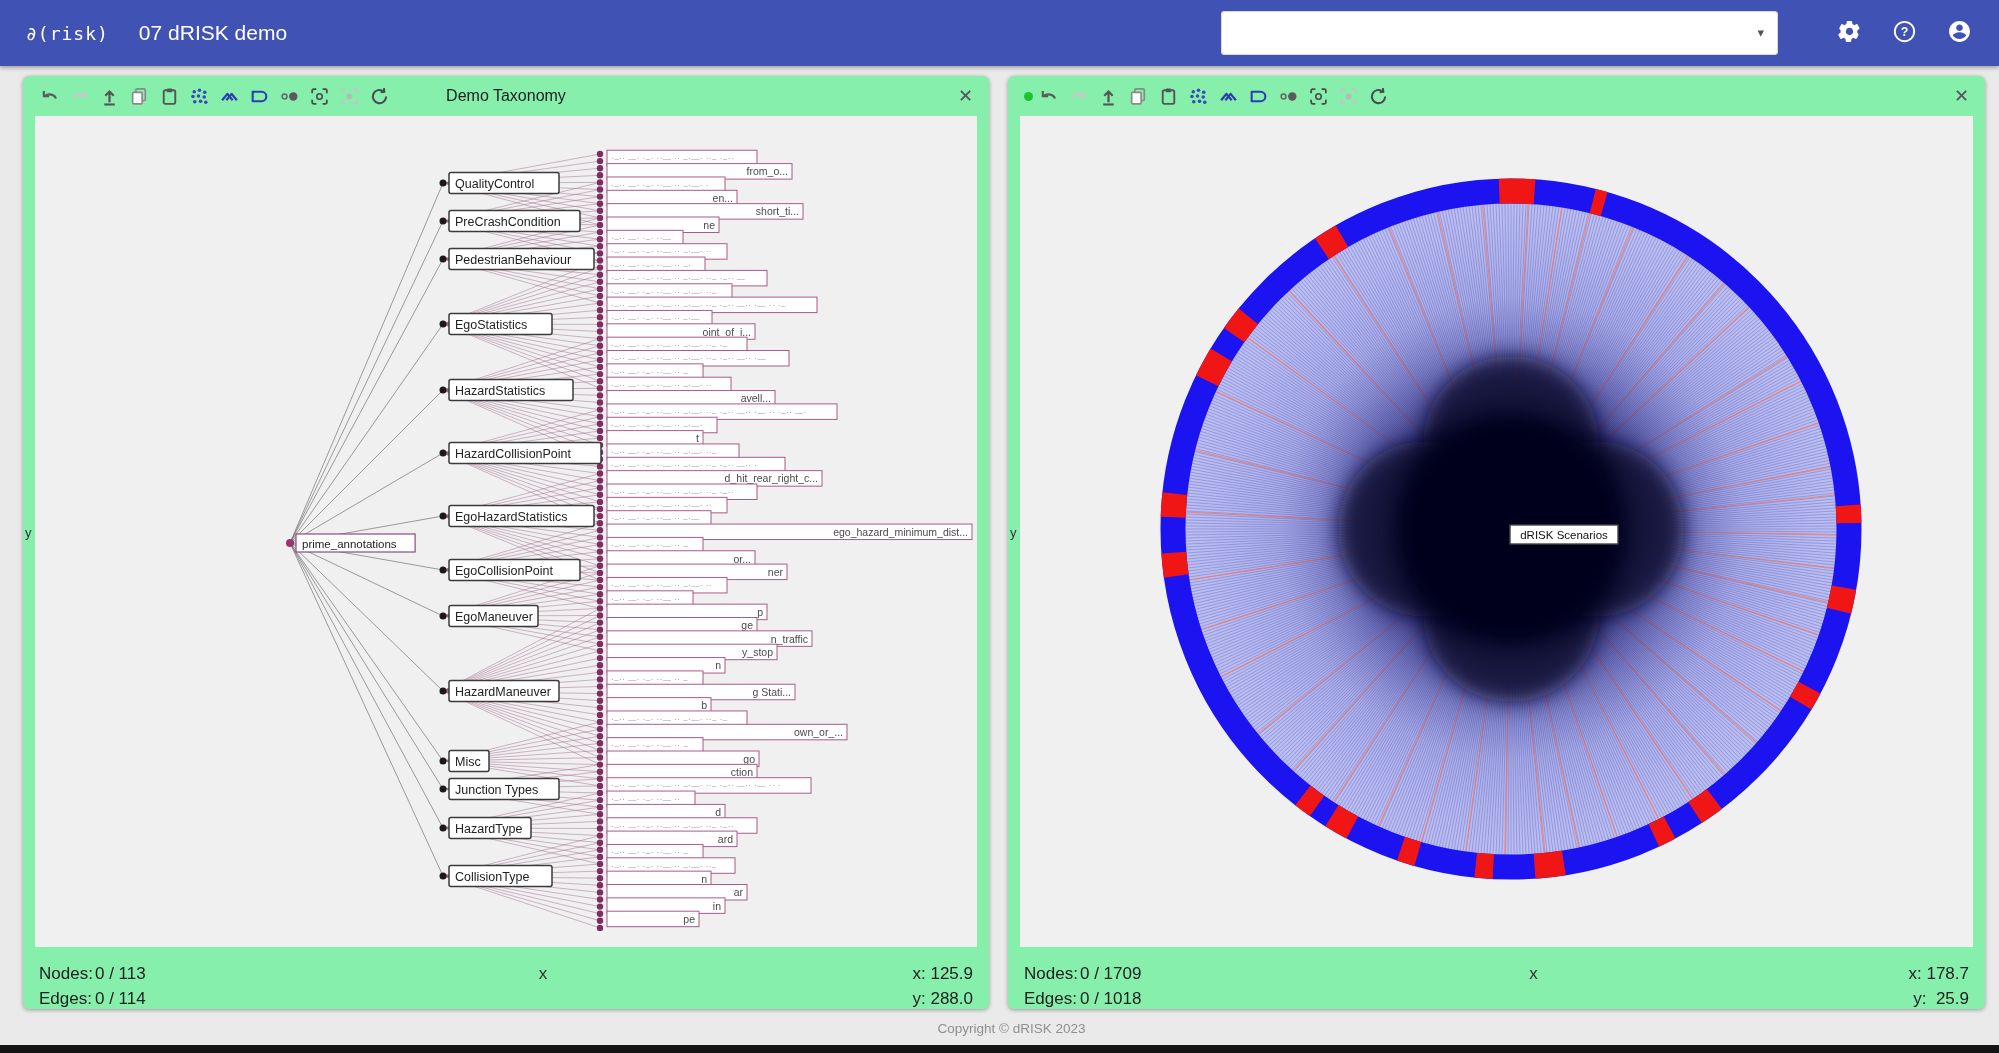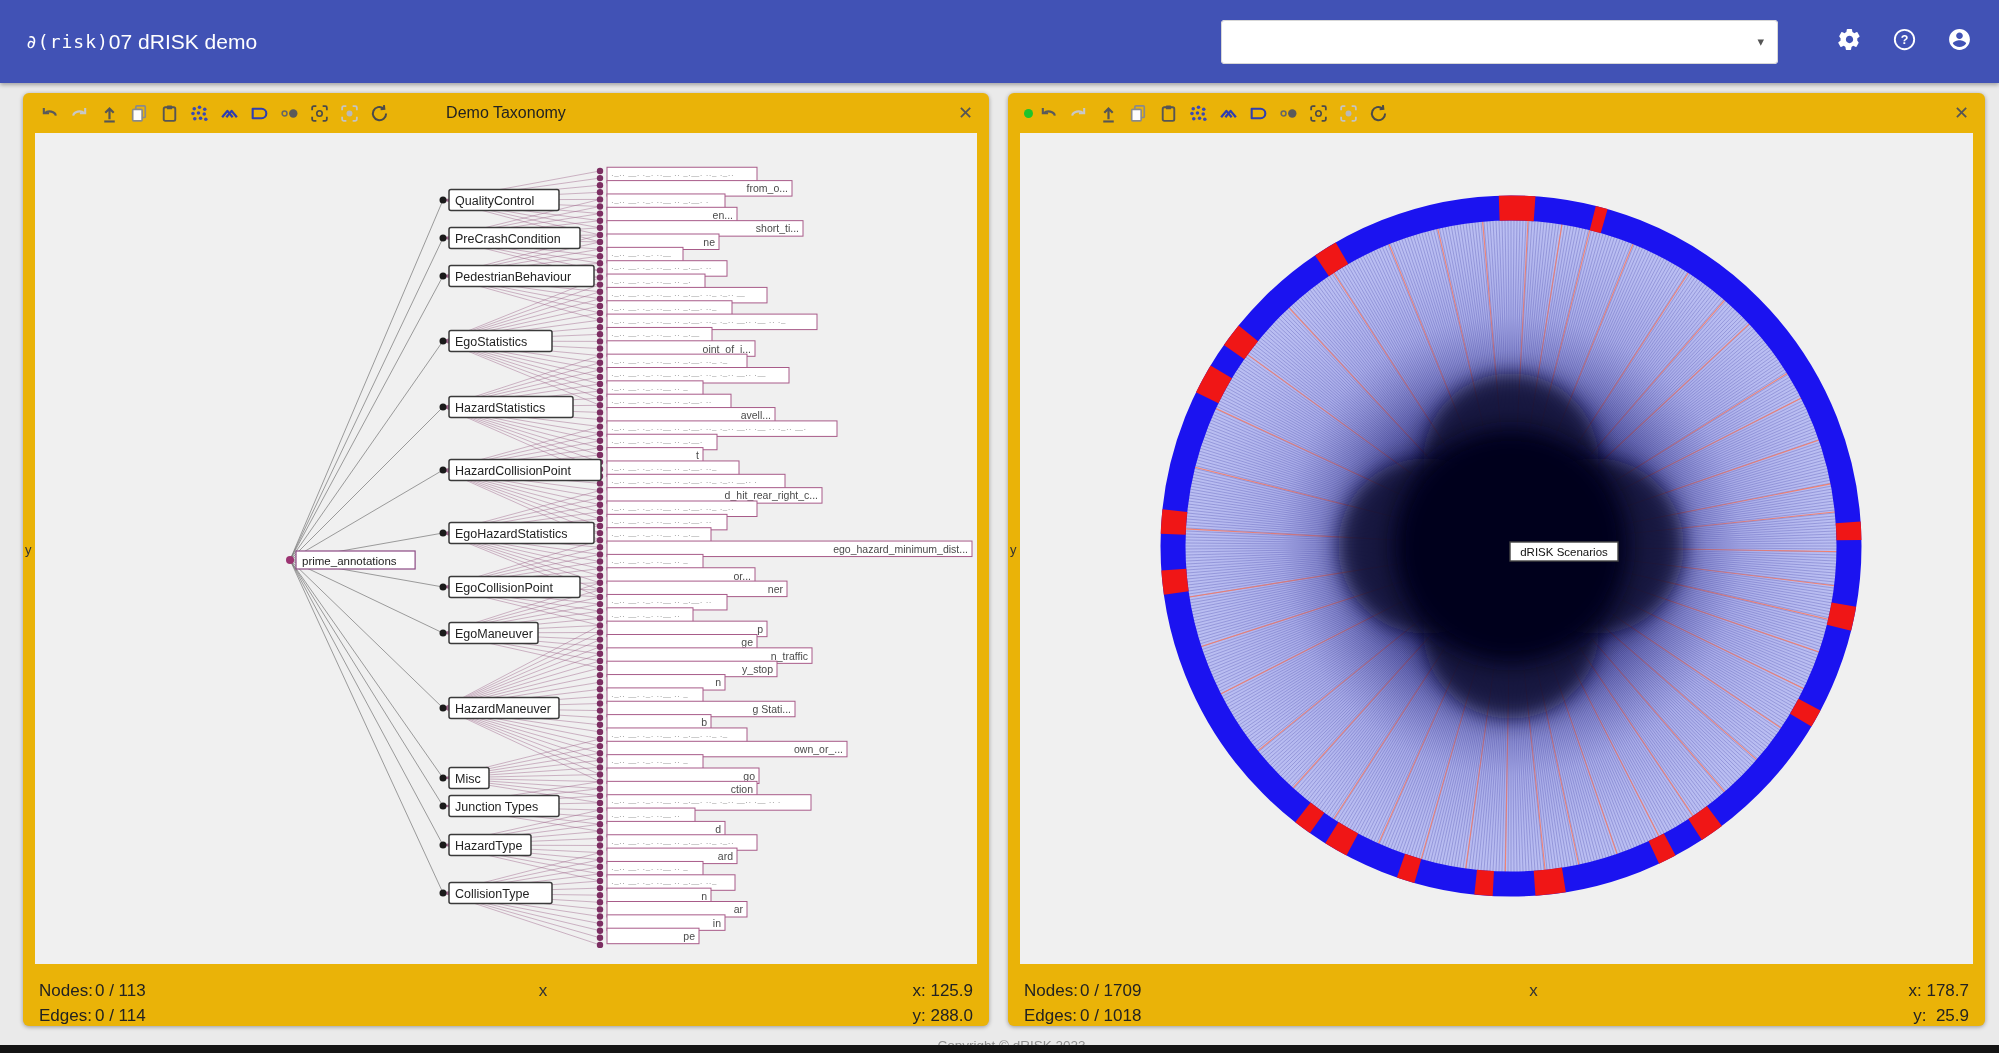--- a/index.html
+++ b/index.html
@@ -1,30 +1,30 @@
 <!DOCTYPE html>
 <html><head>
 <meta charset="utf-8">
 <style>
   html,body{margin:0;padding:0;width:1999px;height:1053px;overflow:hidden;
     background:#eaeaea;font-family:"Liberation Sans",sans-serif;}
   
-  .navbar{height:83px;background:#4152b5;display:flex;align-items:center;padding:0 26px;box-sizing:border-box;
+  .navbar{height:66px;background:#4152b5;display:flex;align-items:center;padding:0 26px;box-sizing:border-box;
     box-shadow:0 2px 4px rgba(0,0,0,.3);}
   .logo{color:#fff;font-family:"DejaVu Sans Mono",monospace;font-size:18px;letter-spacing:1px;}
-  .nav-title{color:#fff;font-size:21px;font-weight:500;}
+  .nav-title{color:#fff;font-size:21px;font-weight:500;margin-left:30px;}
   .nav-spacer{flex:1;}
   .nav-dropdown{width:557px;height:44px;background:#fff;border-radius:4px;position:relative;margin-right:30px;
     box-shadow:inset 0 0 0 1px #d7d7d7;cursor:pointer;}
   .nav-dropdown .caret{position:absolute;right:14px;top:50%;transform:translateY(-54%);color:#555;font-size:13px;}
   .nav-iconbtn{width:28px;height:28px;margin-left:27px;display:flex;align-items:center;justify-content:center;cursor:pointer;}
   .nav-iconbtn svg{width:25px;height:25px;}
   
   .main{display:flex;gap:19px;padding:10px 14px 0 23px;}
-  .panel{background:#eab308;border-radius:6px;height:933px;box-shadow:0 1px 4px rgba(0,0,0,.35);box-sizing:border-box;}
+  .panel{background:#86efac;border-radius:6px;height:933px;box-shadow:0 1px 4px rgba(0,0,0,.35);box-sizing:border-box;}
   .panel.left{width:966px;}
   .panel.right{width:977px;}
   .panel-header{display:flex;align-items:center;height:40px;padding:0 16px;position:relative;}
   .panel-title{position:absolute;left:0;right:0;text-align:center;font-size:16px;color:#222;pointer-events:none;}
   .toolbar{display:flex;align-items:center;gap:9px;z-index:2;}
   .tool{width:21px;height:21px;cursor:pointer;display:inline-flex;}
   .tool svg{width:21px;height:21px;}
   .status-dot{width:9px;height:9px;border-radius:50%;background:#1ec42b;margin-right:5px;}
   .close{margin-left:auto;font-size:18px;color:#555;cursor:pointer;z-index:2;line-height:1;}
   .plot{margin:0 12px;height:831px;background:#f0f0f0;position:relative;}

